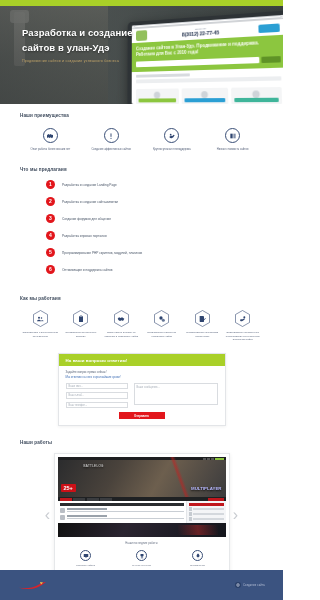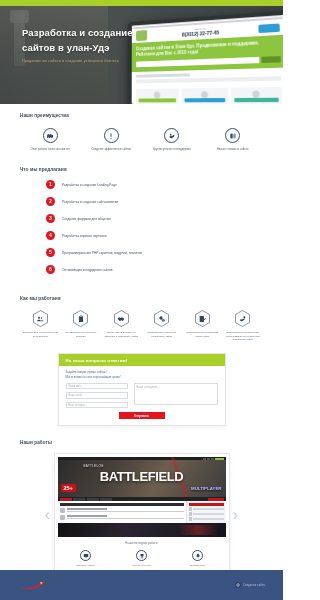--- a/index.html
+++ b/index.html
@@ -500,21 +500,20 @@
           <div class="pf-shot">
             <div class="bf-banner">
               <div class="bf-topbar">
                 <i></i>
                   <i></i>
                   <i></i>
                   <i class="green"></i>
               </div>
               <div class="bf-streak"></div>
               <div class="bf-small">BATTLELOG</div>
-              <div class="bf-title">BATTLEFIELD</div>
               <div class="bf-badge">25+</div>
               <div class="bf-side">MULTIPLAYER</div>
             </div>
             <div class="bf-nav">
               <i></i>
                 <i></i>
                 <i></i>
                 <i></i>
                 <i class="right"></i>
             </div>

